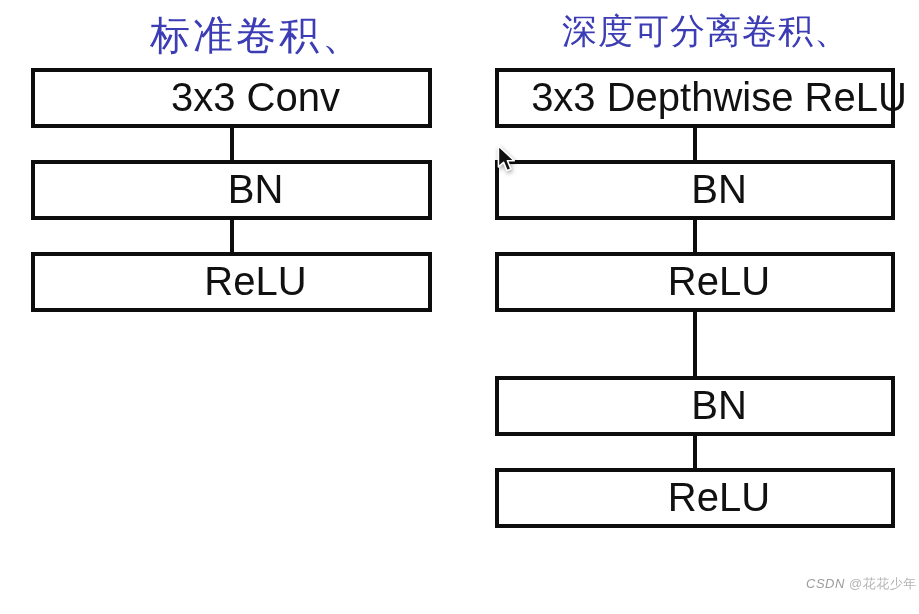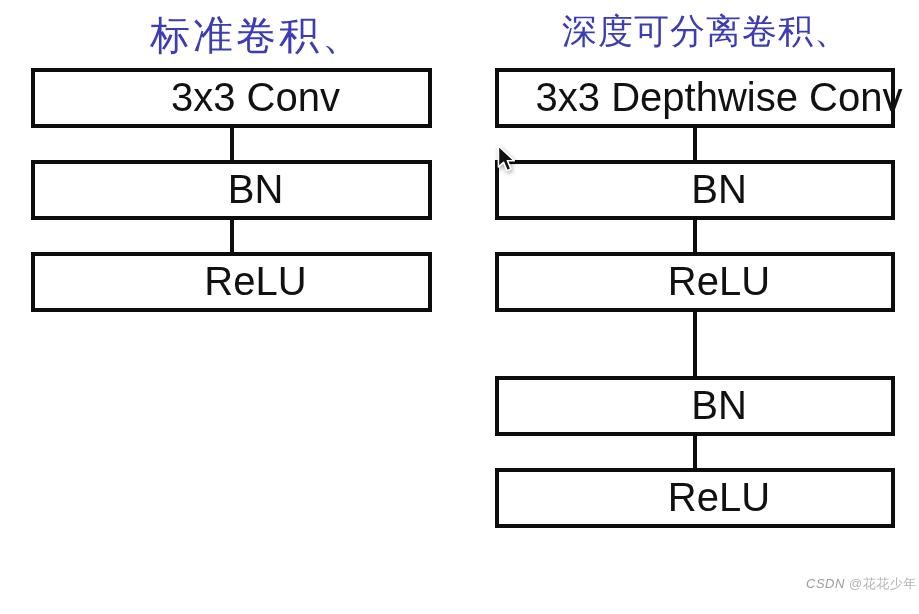--- a/index.html
+++ b/index.html
@@ -102,21 +102,21 @@
       <span class="box-label">BN</span>
     </div>
     <div class="connector"></div>
     <div class="box">
       <span class="box-label">ReLU</span>
     </div>
   </div>
 
   <div class="column rightcol">
     <div class="box">
-      <span class="box-label">3x3 Depthwise Conv</span>
+      <span class="box-label">3x3 Depthwise ReLU</span>
     </div>
     <div class="connector"></div>
     <div class="box">
       <span class="box-label">BN</span>
     </div>
     <div class="connector"></div>
     <div class="box">
       <span class="box-label">ReLU</span>
     </div>
     <div class="connector"></div>

